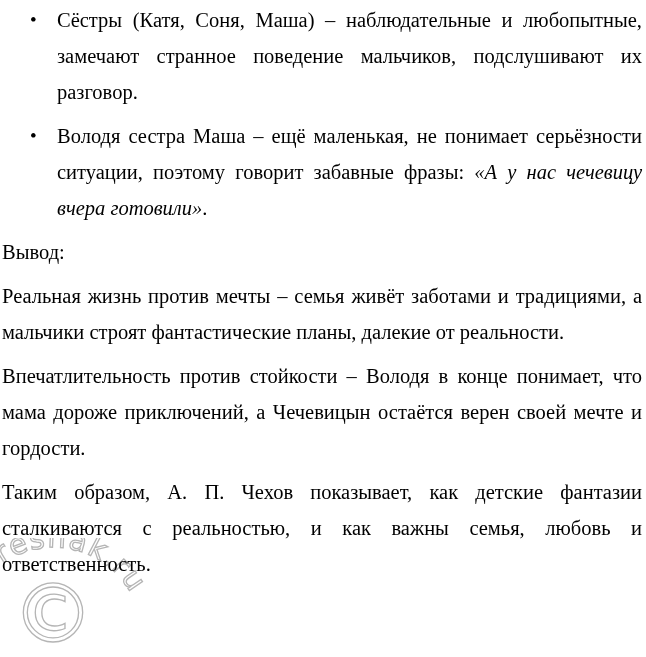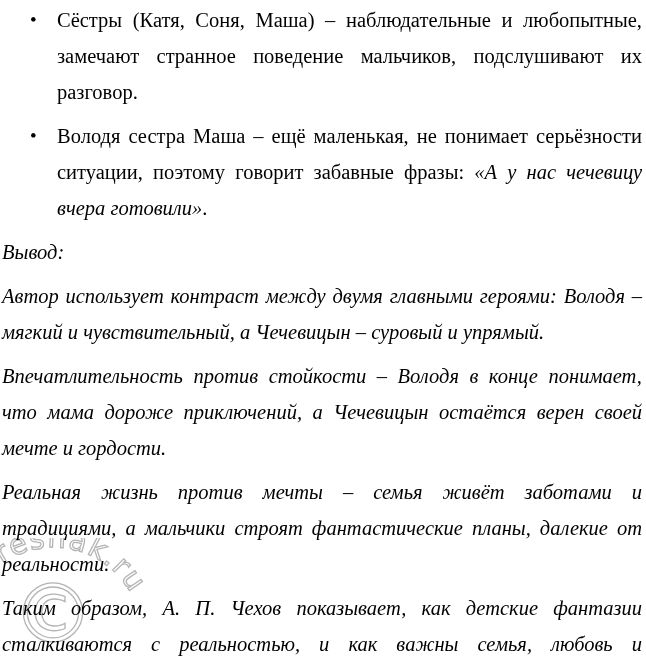--- a/index.html
+++ b/index.html
@@ -35,21 +35,20 @@
   }
   .bullet-marker {
     position: absolute;
     left: 28px;
     top: 0;
     font-size: 19px;
   }
   p {
     margin: 4px 0 8px 0;
     text-align: justify;
-    font-style: italic;
   }
   p.heading {
     text-align: left;
   }
   .quote-italic {
     font-style: italic;
   }
   .watermark {
     position: absolute;
     left: 0;
@@ -87,21 +86,20 @@
       <span>Сёстры (Катя, Соня, Маша) – наблюдательные и любопытные, замечают странное поведение мальчиков, подслушивают их разговор.</span>
     </li>
     <li>
       <span class="bullet-marker">•</span>
       <span>Володя сестра Маша – ещё маленькая, не понимает серьёзности ситуации, поэтому говорит забавные фразы: </span><span class="quote-italic">«А у нас чечевицу вчера готовили»</span><span>.</span>
     </li>
   </ul>
 
   <p class="heading">Вывод:</p>
 
-  <p>Автор использует контраст между двумя главными героями: Володя – мягкий и чувствительный, а Чечевицын – суровый и упрямый.</p>
+
+  <p>Реальная жизнь против мечты – семья живёт заботами и традициями, а мальчики строят фантастические планы, далекие от реальности.</p>
 
   <p>Впечатлительность против стойкости – Володя в конце понимает, что мама дороже приключений, а Чечевицын остаётся верен своей мечте и гордости.</p>
-
-  <p>Реальная жизнь против мечты – семья живёт заботами и традициями, а мальчики строят фантастические планы, далекие от реальности.</p>
 
   <p>Таким образом, А. П. Чехов показывает, как детские фантазии сталкиваются с реальностью, и как важны семья, любовь и ответственность.</p>
 
 </div>
 
 </body></html>

